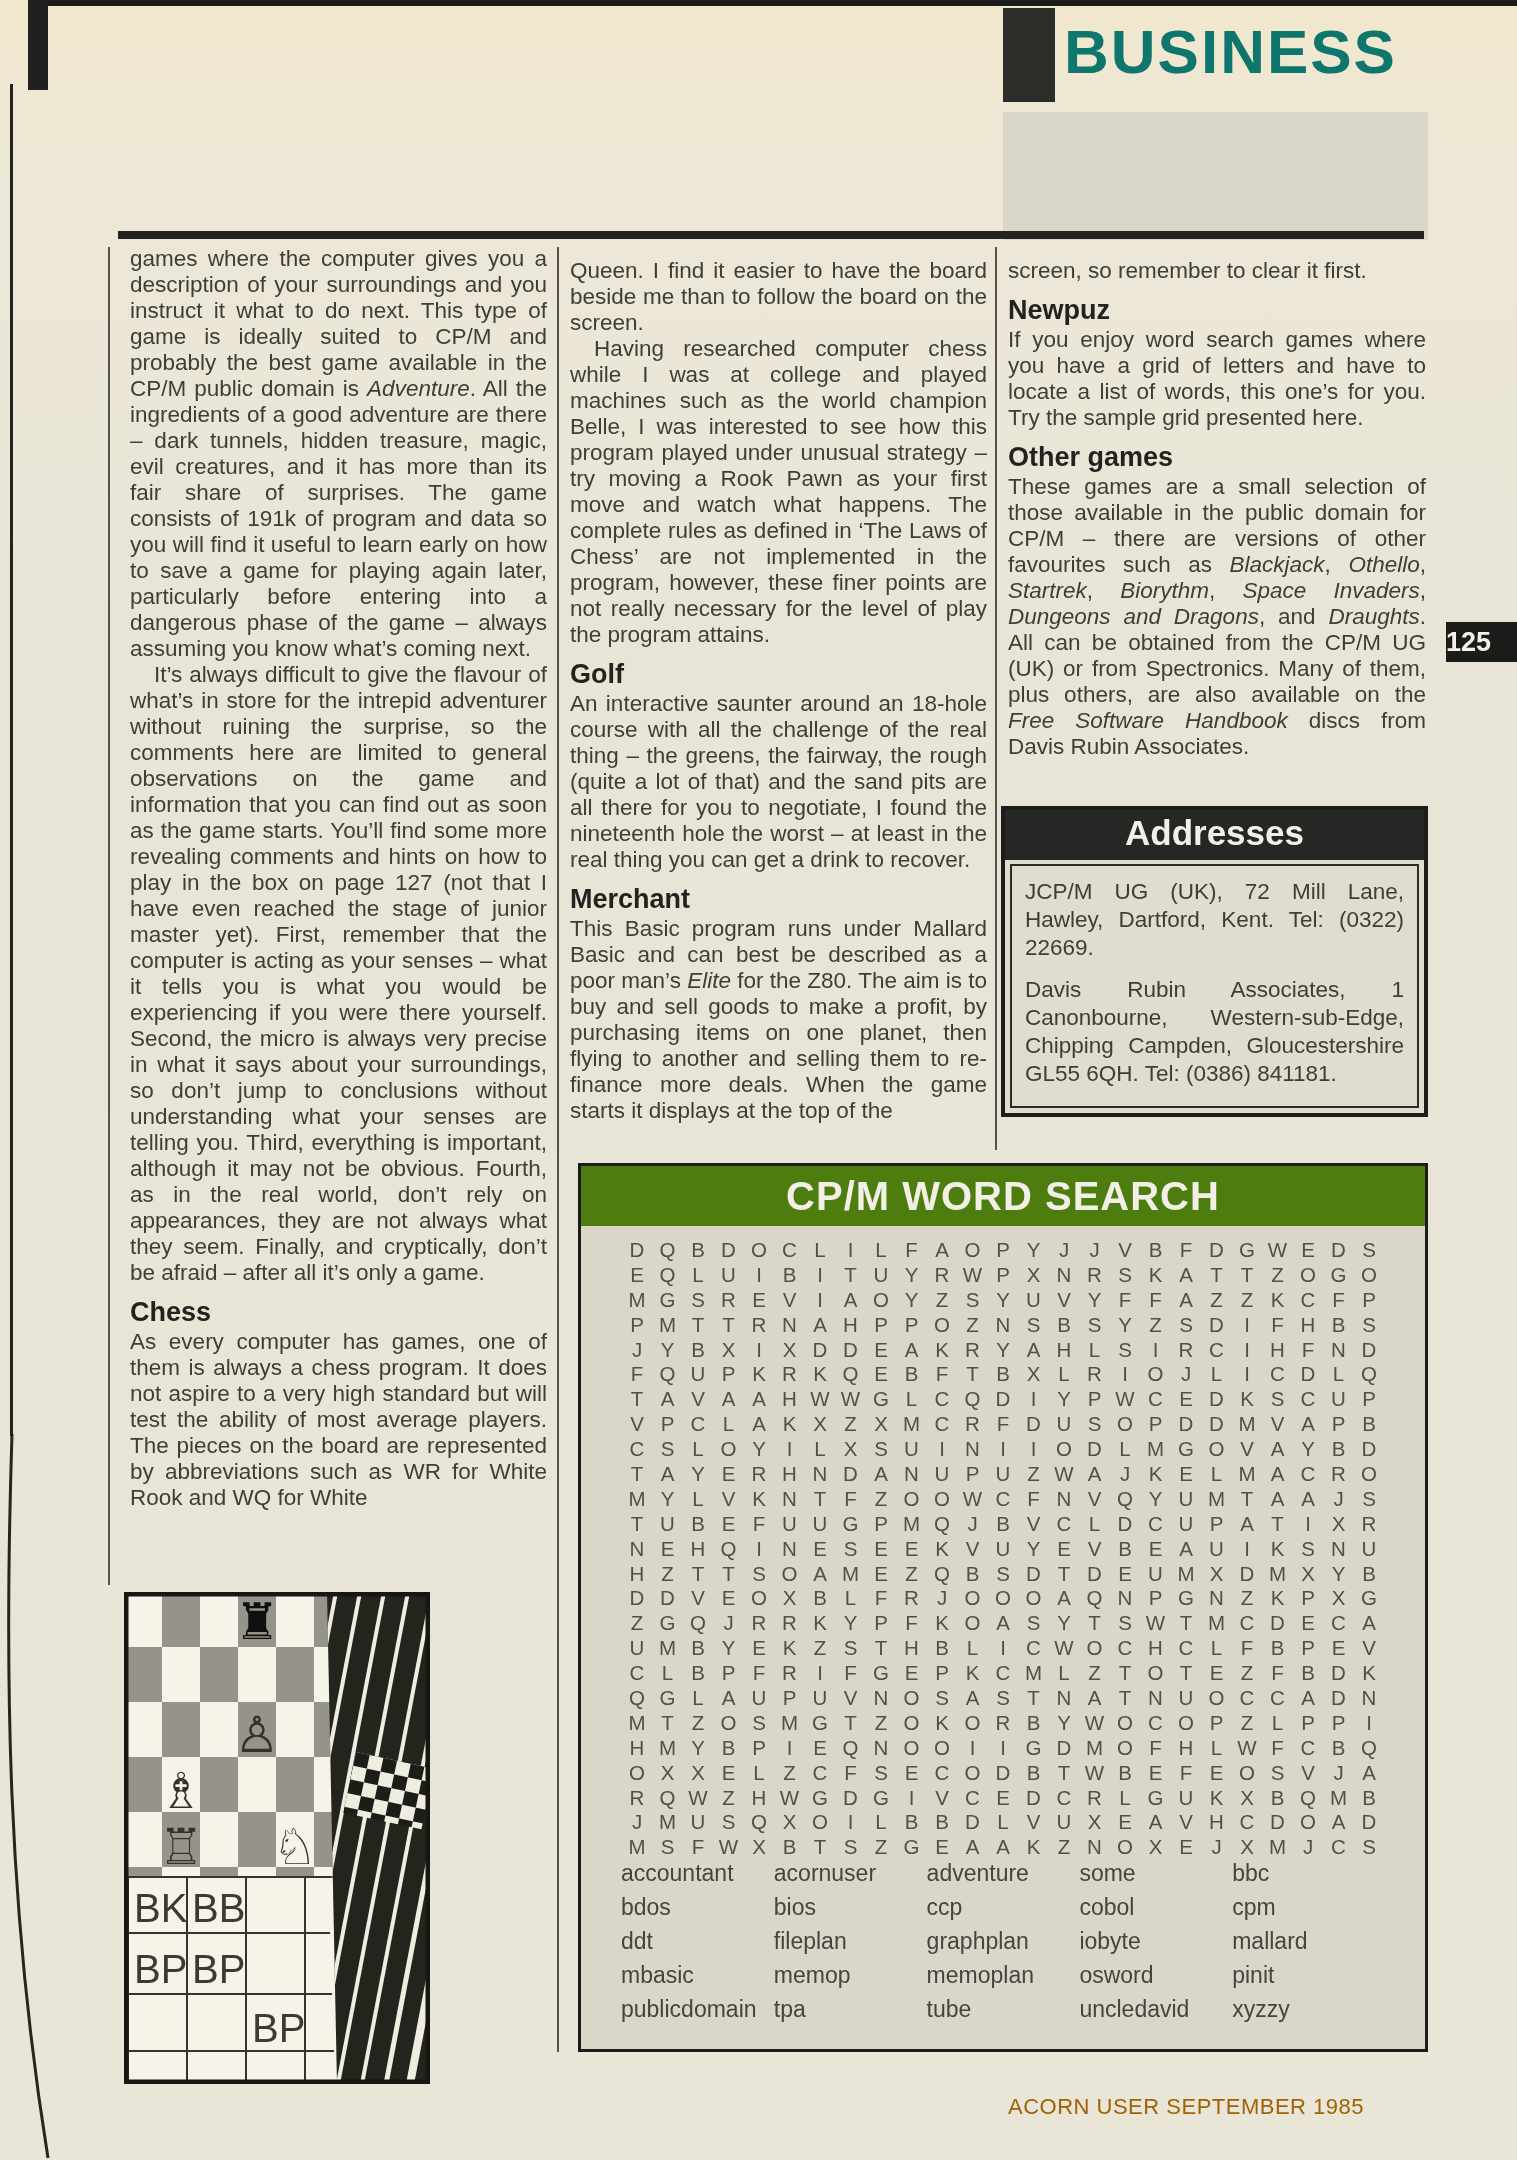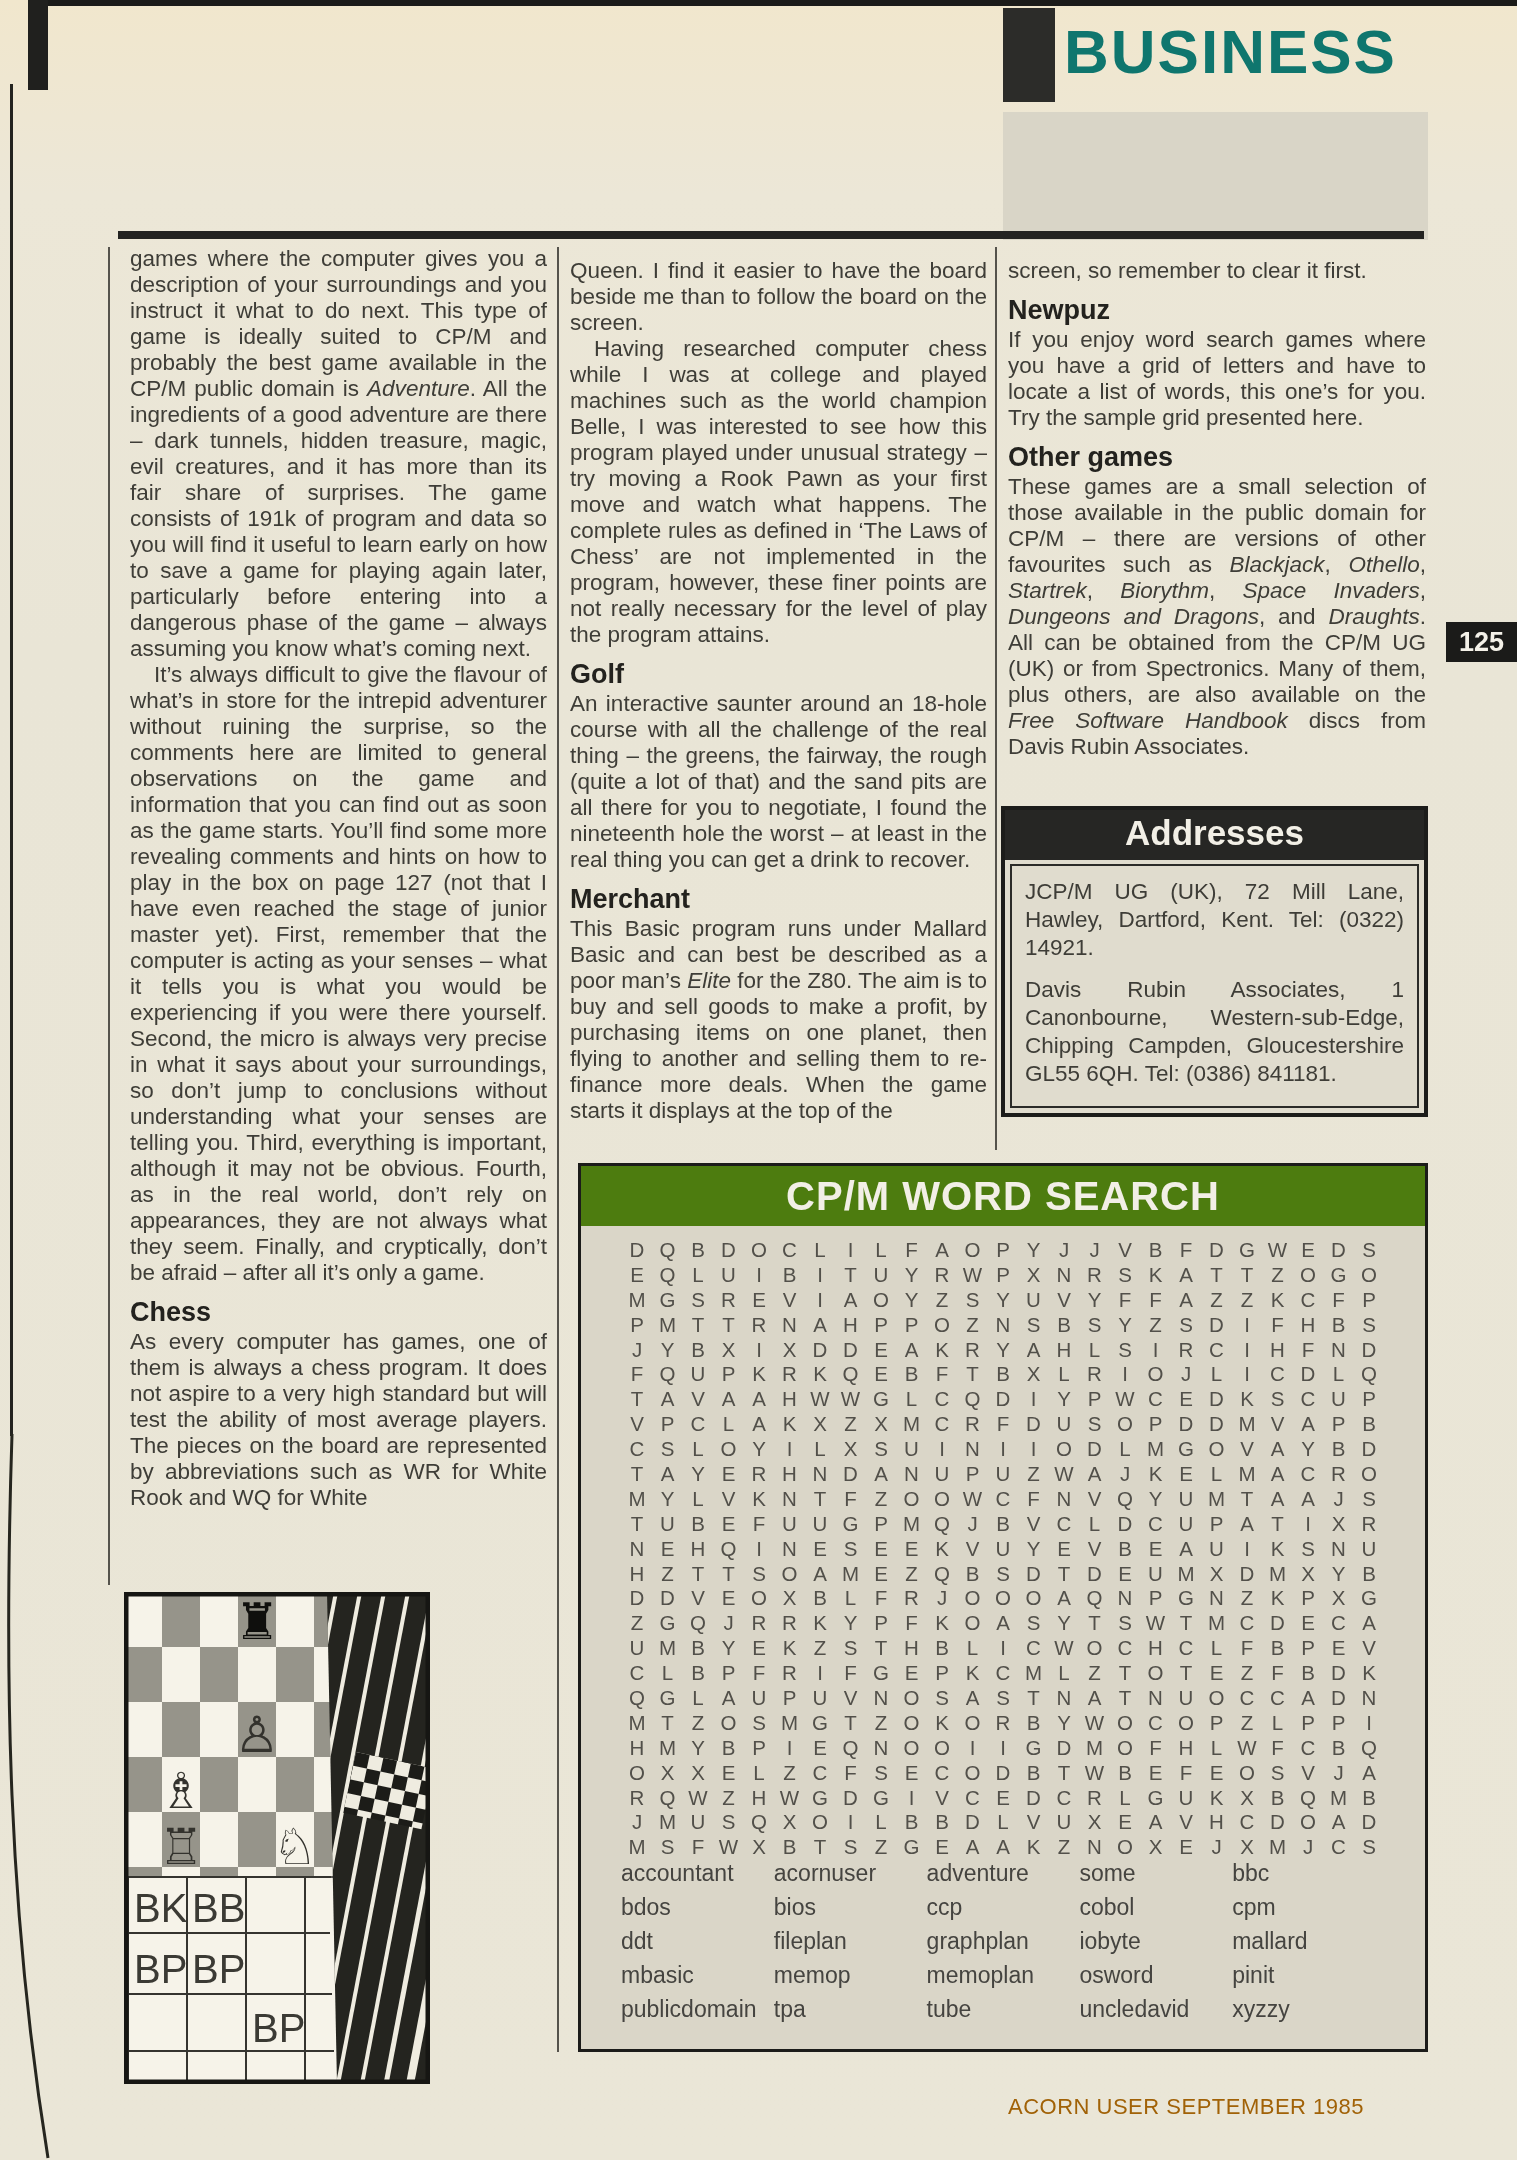--- a/index.html
+++ b/index.html
@@ -27,21 +27,21 @@
   
   .col{position:absolute;text-align:justify;color:#3e3d37;font-size:22.5px;line-height:26px;overflow:hidden;}
   .col p{margin:0;}
   .col p.ind{text-indent:24px;}
   .col h3{font-size:27px;margin:13px 0 4px 0;color:#23221e;}
   #col1{left:130px;top:246px;width:417px;height:1325px;}
   #col2{left:570px;top:258px;width:417px;height:897px;}
   #col3{left:1008px;top:258px;width:418px;height:545px;}
   
   #page-badge{position:absolute;left:1446px;top:622px;width:71px;height:40px;background:#1b1b19;
-    color:#f4f1e8;font-weight:bold;font-size:27px;text-align:center;line-height:40px;}
+    color:#f4f1e8;font-weight:bold;font-size:27px;line-height:40px;}
   
   #addresses{position:absolute;left:1001px;top:806px;width:427px;box-sizing:border-box;
     border:4px solid #1c1c1a;background:#e0dcce;}
   .addr-head{background:#262624;color:#f2efe6;font-weight:bold;font-size:35px;
     text-align:center;padding:3px 0 7px 0;}
   .addr-body{border:2px solid #2b2b28;margin:4px 5px 5px 5px;padding:12px 13px 4px 13px;
     font-size:22.5px;line-height:28px;text-align:justify;color:#3e3d37;}
   .addr-body p{margin:0 0 14px 0;}
   
   #wordsearch{position:absolute;left:578px;top:1163px;width:850px;height:889px;box-sizing:border-box;
@@ -101,21 +101,21 @@
     <p>If you enjoy word search games where you have a grid of letters and have to locate a list of words, this one’s for you. Try the sample grid presented here.</p>
     <h3>Other games</h3>
     <p>These games are a small selection of those available in the public domain for CP/M – there are versions of other favourites such as <i>Blackjack</i>, <i>Othello</i>, <i>Startrek</i>, <i>Biorythm</i>, <i>Space Invaders</i>, <i>Dungeons and Dragons</i>, and <i>Draughts</i>. All can be obtained from the CP/M UG (UK) or from Spectronics. Many of them, plus others, are also available on the <i>Free Software Handbook</i> discs from Davis Rubin Associates.</p>
   </div>
 
 <div id="page-badge">125</div>
 
 <div id="addresses">
   <div class="addr-head">Addresses</div>
   <div class="addr-body">
-      <p>JCP/M UG (UK), 72 Mill Lane, Hawley, Dartford, Kent. Tel: (0322) 14921.</p>
+      <p>JCP/M UG (UK), 72 Mill Lane, Hawley, Dartford, Kent. Tel: (0322) 22669.</p>
       <p>Davis Rubin Associates, 1 Canonbourne, Western-sub-Edge, Chipping Campden, Gloucestershire GL55 6QH. Tel: (0386) 841181.</p>
     </div>
 </div>
 
 <div id="wordsearch">
   <div class="ws-head">CP/M WORD SEARCH</div>
   <div class="ws-grid">
       <div class="ws-row">
         <span class="ws-cell">D</span>
         <span class="ws-cell">Q</span>

